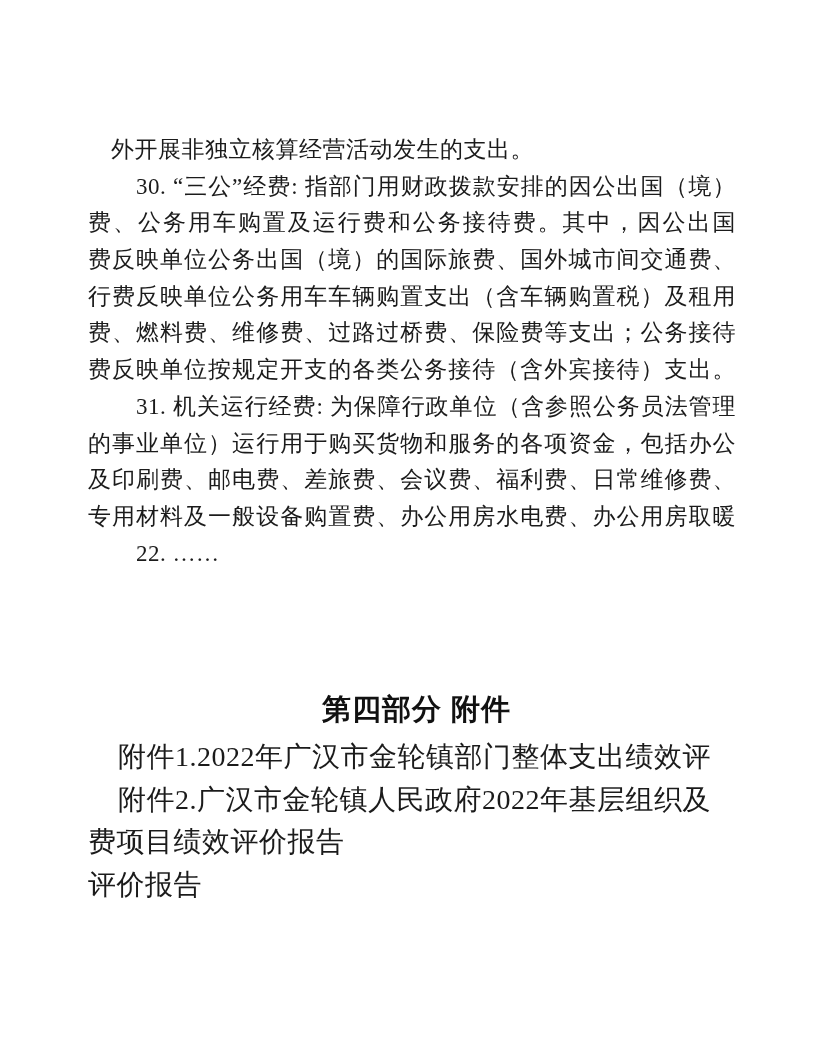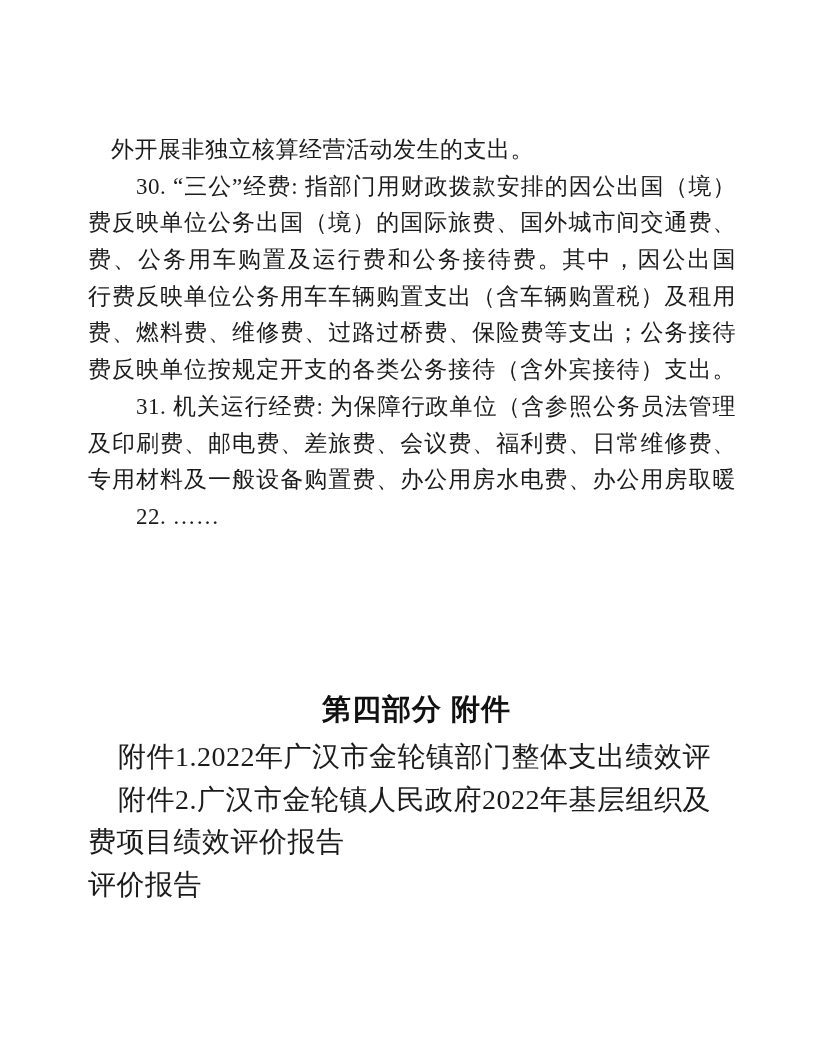--- a/index.html
+++ b/index.html
@@ -72,26 +72,27 @@
   .centered   { padding-left: 0; }
 </style>
 </head>
 <body>
 
 <div class="page">
 
   <div class="body-text">
     <div class="line indent-first">外开展非独立核算经营活动发生的支出。</div>
     <div class="line indent-num just">30. “三公”经费: 指部门用财政拨款安排的因公出国（境）</div>
+    <div class="line just">费、公务用车购置及运行费和公务接待费。其中，因公出国（境）</div>
     <div class="line just">费反映单位公务出国（境）的国际旅费、国外城市间交通费、</div>
-    <div class="line just">费、公务用车购置及运行费和公务接待费。其中，因公出国（境）</div>
     <div class="line just">行费反映单位公务用车车辆购置支出（含车辆购置税）及租用</div>
     <div class="line just">费、燃料费、维修费、过路过桥费、保险费等支出；公务接待</div>
     <div class="line just">费反映单位按规定开支的各类公务接待（含外宾接待）支出。</div>
     <div class="line indent-num just">31. 机关运行经费: 为保障行政单位（含参照公务员法管理</div>
+    <div class="line just">的事业单位）运行用于购买货物和服务的各项资金，包括办公</div>
     <div class="line just">及印刷费、邮电费、差旅费、会议费、福利费、日常维修费、</div>
     <div class="line just">专用材料及一般设备购置费、办公用房水电费、办公用房取暖</div>
     <div class="line indent-num">22. ……</div>
   </div>
 
   <h1 class="section-heading">第四部分 附件</h1>
 
   <div class="attachments">
     <div class="aline indent-att">附件1.2022年广汉市金轮镇部门整体支出绩效评价报告</div>
     <div class="aline indent-att">附件2.广汉市金轮镇人民政府2022年基层组织及公共服务运行</div>

